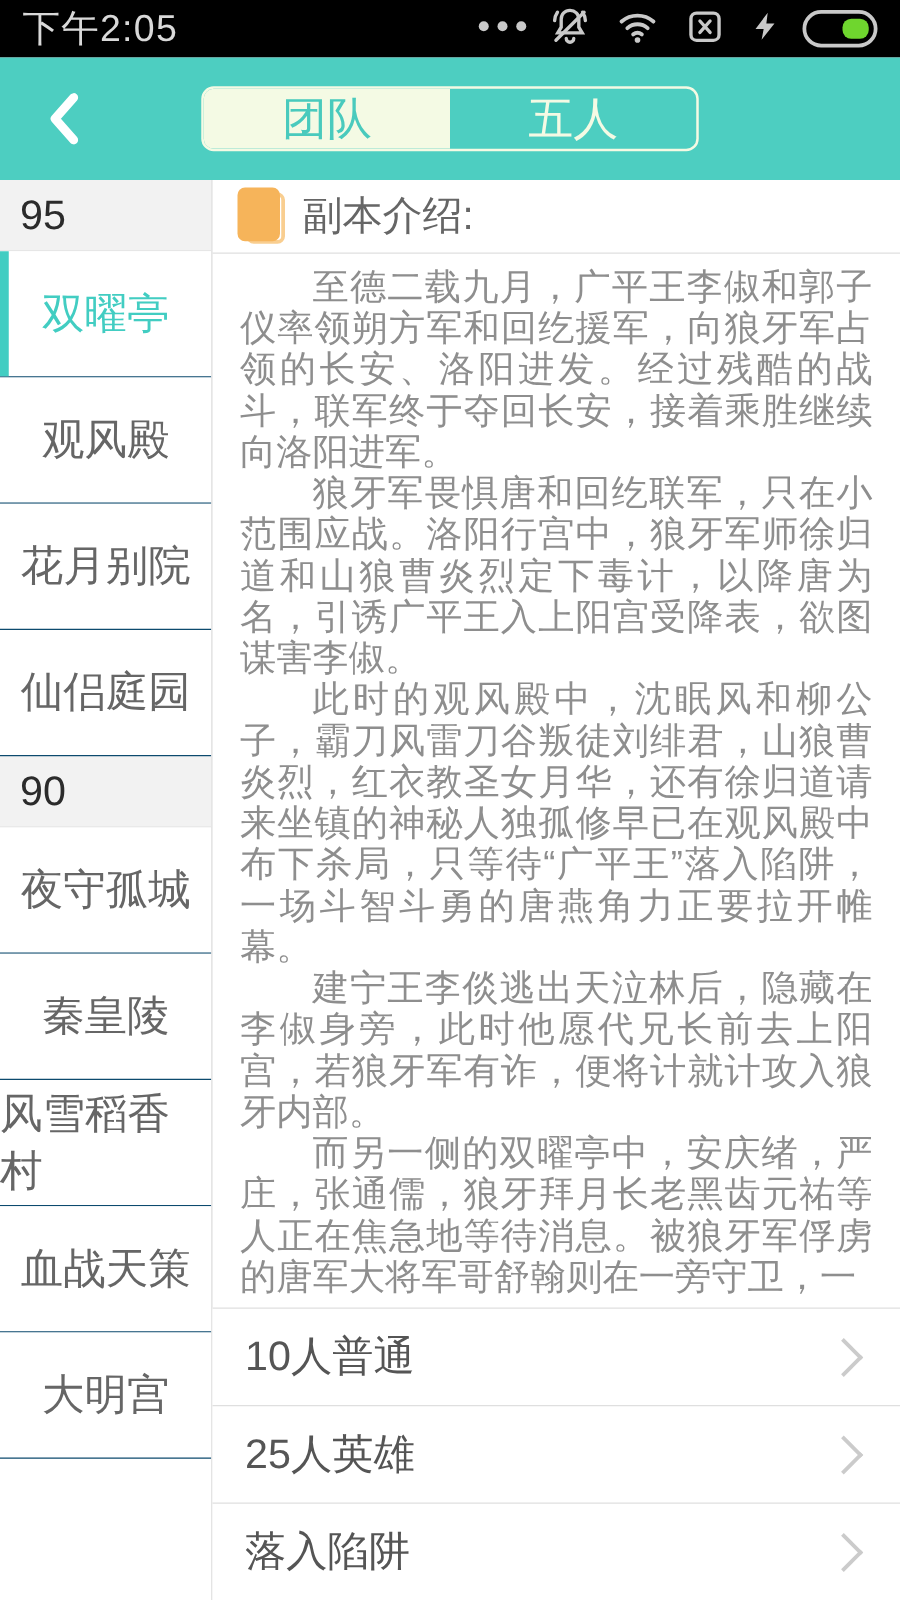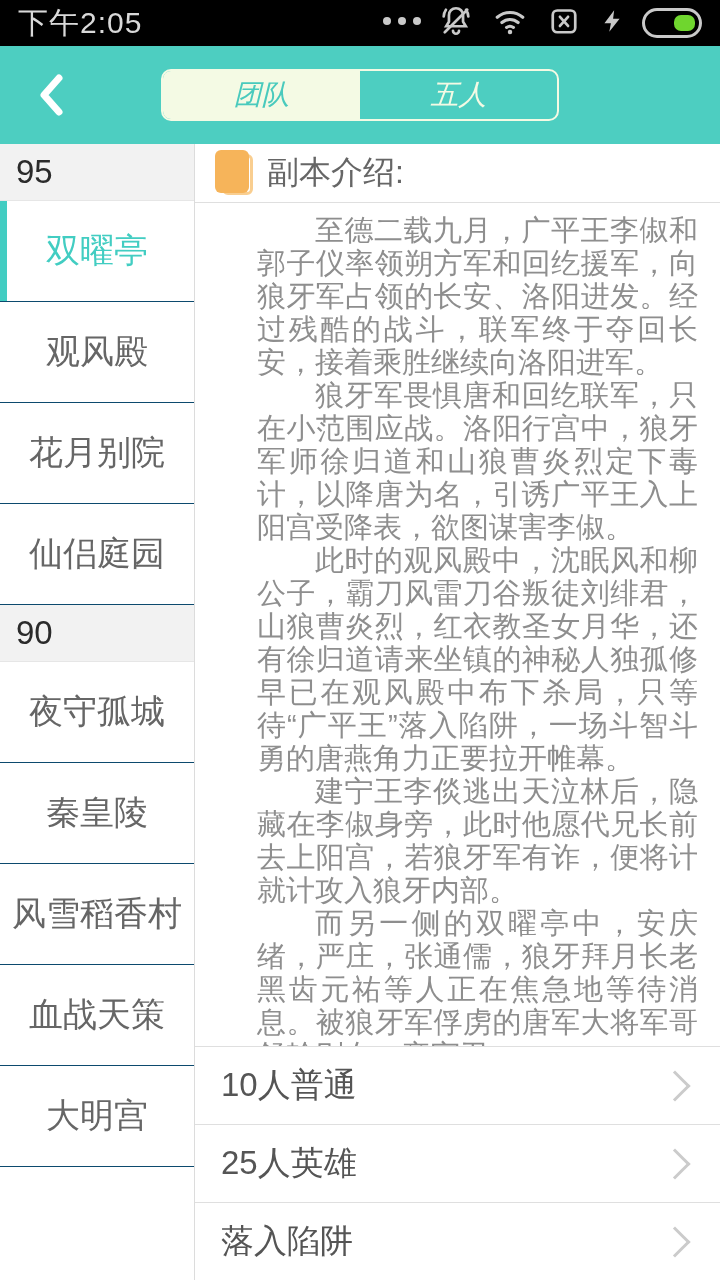--- a/index.html
+++ b/index.html
@@ -13,42 +13,42 @@
   .status-icons { margin-left:auto; display:flex; align-items:center; gap:17px; }
   .dots { display:flex; gap:7px; align-items:flex-end; padding-bottom:4px; }
   .dots i { width:8px; height:8px; border-radius:50%; background:#c9c9c9; }
   .battery { position:relative; width:60px; height:30px; border:3px solid #c9c9c9; border-radius:15px; }
   .battery-fill { position:absolute; top:4px; right:4px; bottom:4px; width:21px; border-radius:7px; background:#6fd62e; }
 
   
   .header { position:relative; height:98px; background:#4dcec1; display:flex; align-items:center; }
   .back-btn { margin-left:30px; width:44px; height:52px; display:flex; align-items:center; justify-content:center; cursor:pointer; }
   .tab-control { position:absolute; left:50%; top:50%; transform:translate(-50%,-50%); width:398px; height:52px; border:2px solid #f4fae4; border-radius:10px; overflow:hidden; display:flex; }
-  .tab { flex:1; display:flex; align-items:center; justify-content:center; font-size:28px; color:#f4fae4; cursor:pointer;font-style:italic; }
+  .tab { flex:1; display:flex; align-items:center; justify-content:center; font-size:36px; color:#f4fae4; cursor:pointer; }
   .tab.selected { background:#f4fae4; color:#49cabd; }
 
   
   .body { display:flex; height:1136px; }
 
   
-  .sidebar { width:195px; border-right:1px solid #dcdcdc; background:#fff; overflow:hidden; flex:none; }
+  .sidebar { width:170px; border-right:1px solid #dcdcdc; background:#fff; overflow:hidden; flex:none; }
   .section-header { height:57px; background:#f2f2f2; border-bottom:1px solid #e6e6e6; display:flex; align-items:center; padding-left:16px; font-size:33px; color:#2b2b2b; }
   .side-item { position:relative; height:101px; border-bottom:1px solid #0c4a6e; display:flex; align-items:center; justify-content:center; font-size:34px; color:#666; cursor:pointer; background:#fff; }
   .side-item.selected { color:#42cdc2; }
   .side-item.selected::before { content:""; position:absolute; left:0; top:0; bottom:0; width:7px; background:#42cdc2; }
 
   
   .main { flex:1; display:flex; flex-direction:column; min-width:0; }
   .intro-header { height:59px; border-bottom:1px solid #dfdfdf; display:flex; align-items:center; padding-left:20px; flex:none; }
   .book-icon { position:relative; width:42px; height:46px; margin-right:10px; flex:none; }
   .book-page { position:absolute; left:7px; top:4px; width:31px; height:41px; border:3px solid #f9ce90; border-radius:6px; }
   .book-cover { position:absolute; left:0; top:0; width:34px; height:43px; background:#f6b45a; border-radius:6px; }
   .intro-title { font-size:32px; color:#666; }
   .text-area { flex:1; overflow:hidden; padding:11px 22px 0 22px; font-size:29px; line-height:33px; color:#8e8e8e; text-align:justify; }
-  .text-area p { text-indent:2em;margin-left:40px; }
+  .text-area p { text-indent:2em; }
 
   
   .rows { flex:none; }
   .row { height:78px; border-top:1px solid #dfdfdf; display:flex; align-items:center; padding:0 26px; font-size:33px; color:#555; cursor:pointer; background:#fff; }
   .row-chevron { margin-left:auto; width:22px; height:22px; border-top:3px solid #cbcbcb; border-right:3px solid #cbcbcb; transform:rotate(45deg); margin-right:8px; flex:none; }
 </style>
 </head>
 <body>
 
 <div class="phone">

